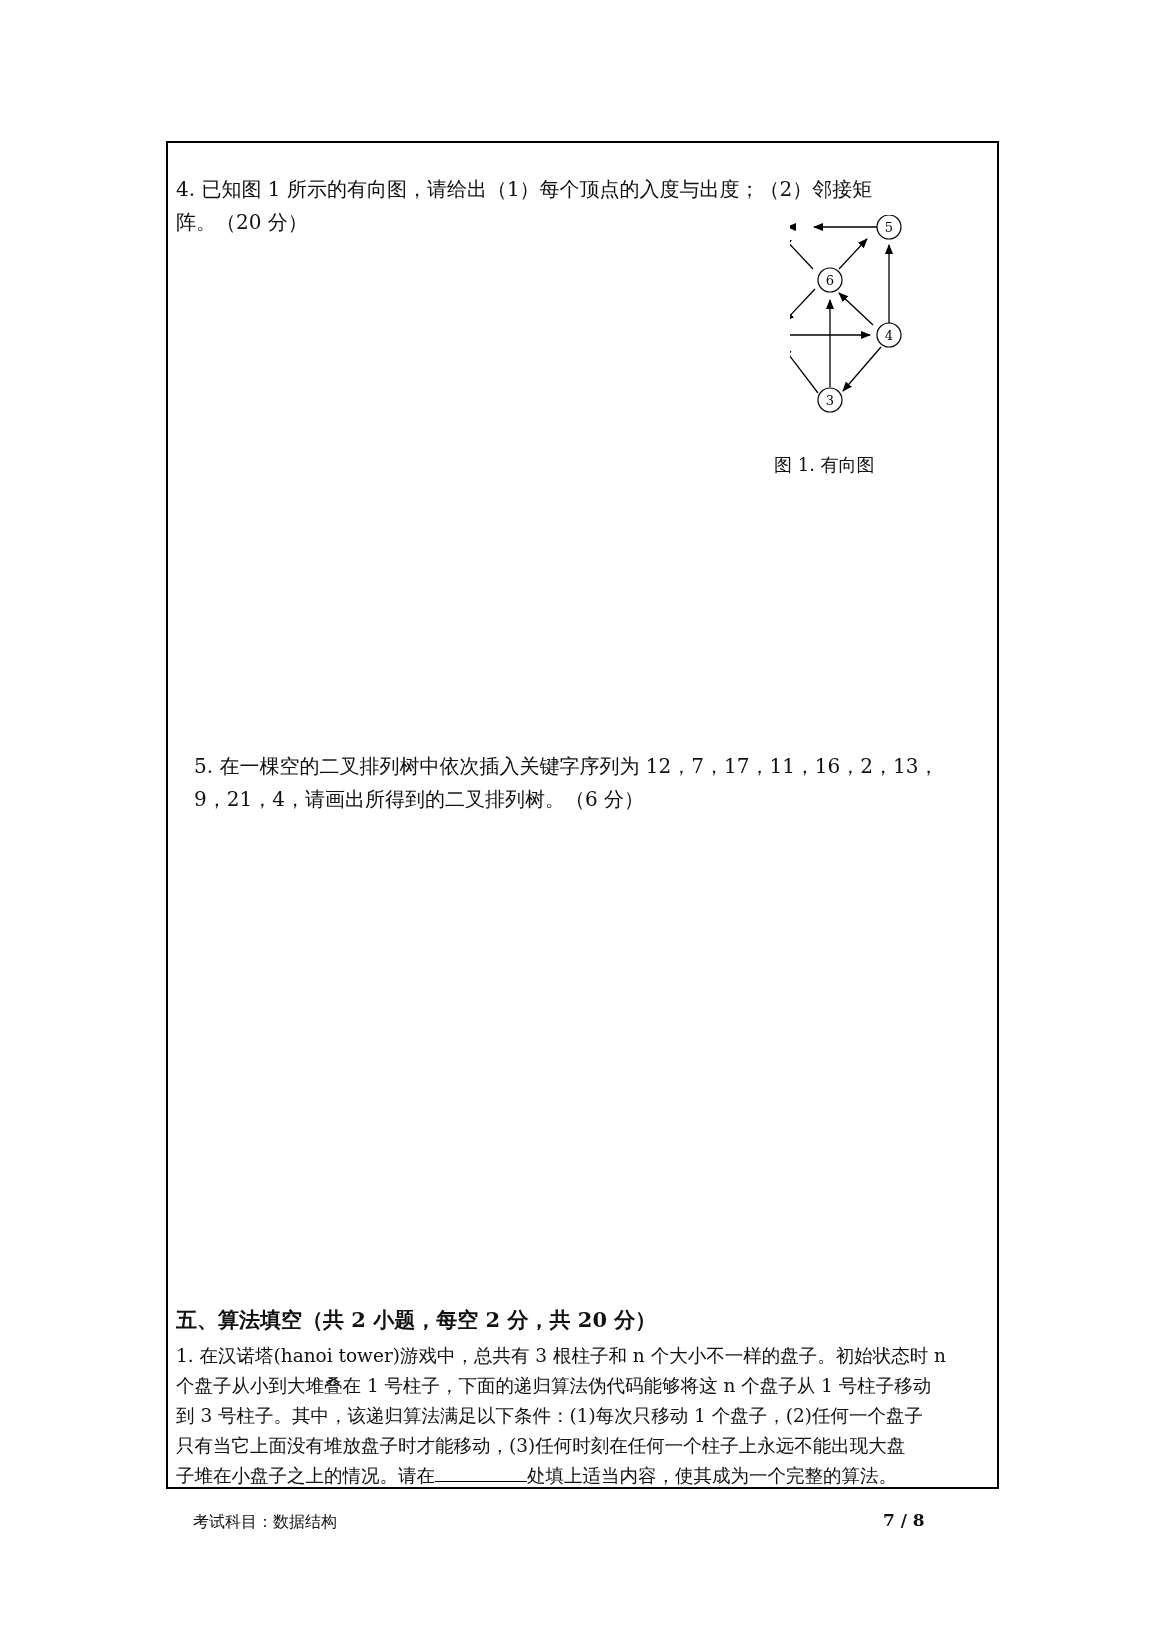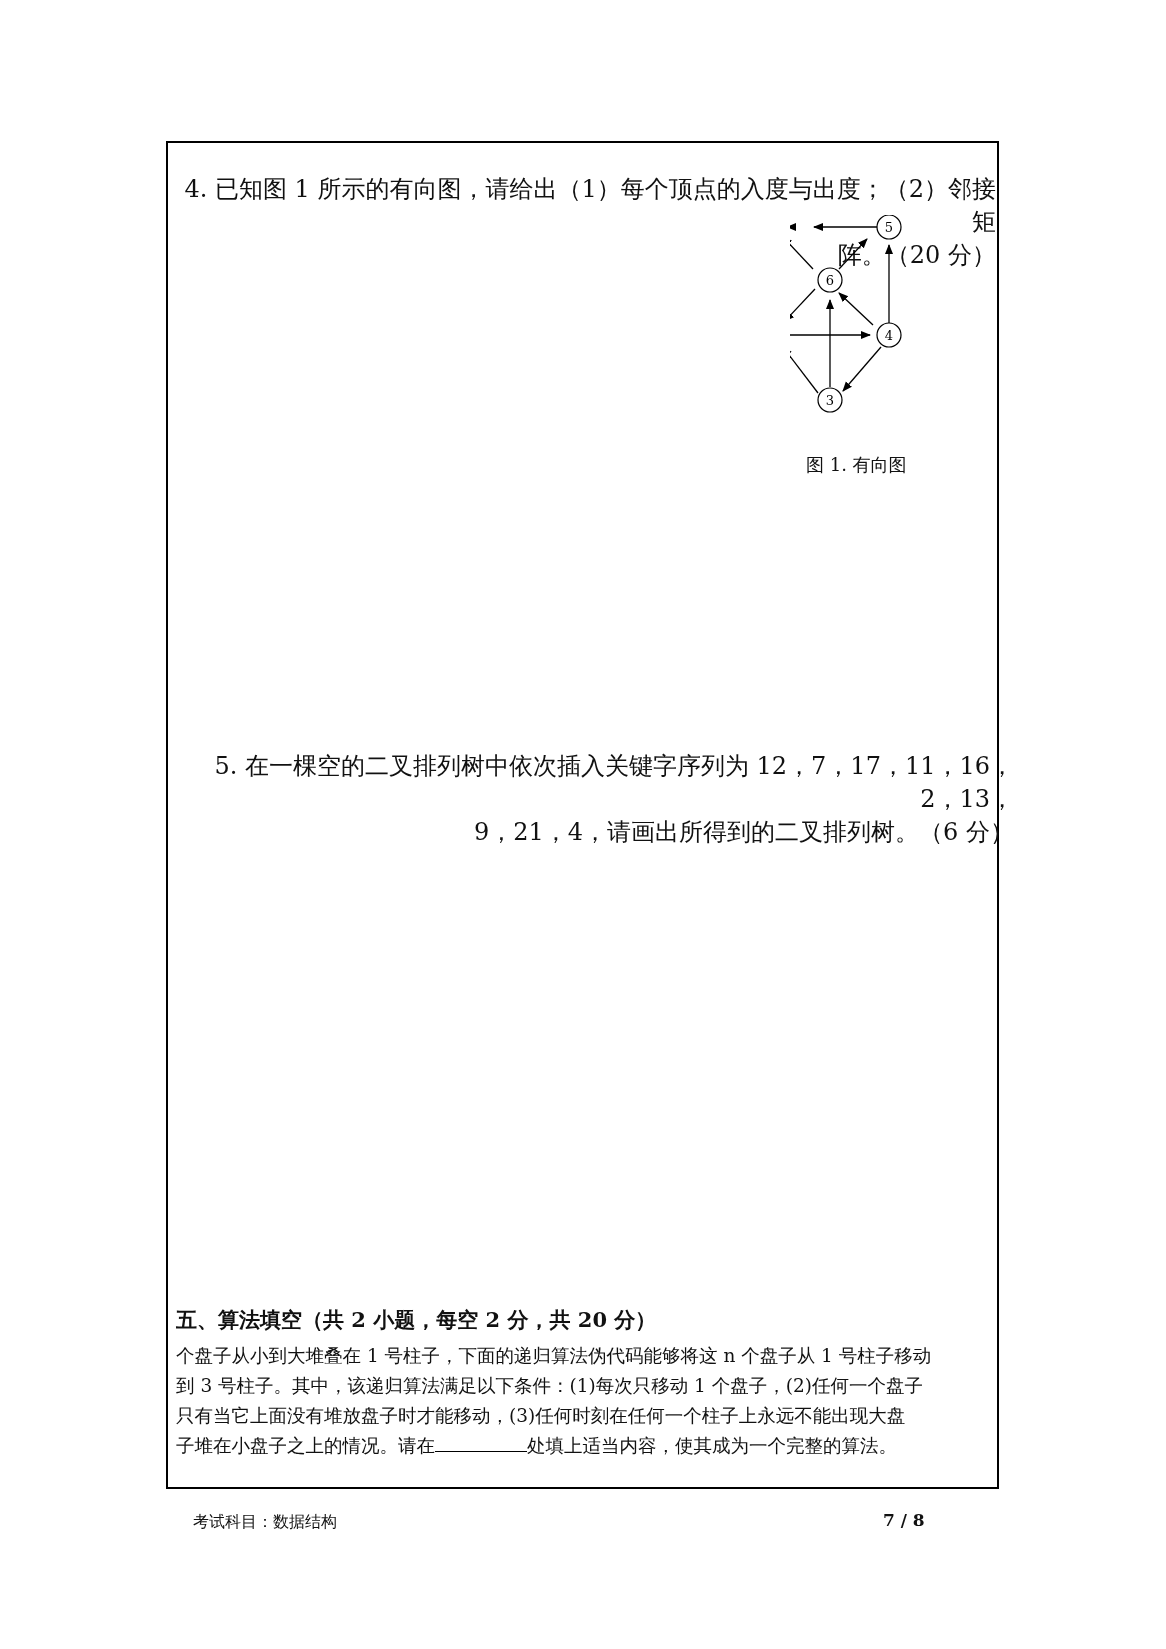--- a/index.html
+++ b/index.html
@@ -1,27 +1,27 @@
 <!DOCTYPE html>
 <html><head>
 <meta charset="utf-8">
 <style>
   html, body { margin:0; padding:0; background:#ffffff; }
   body { width:1166px; height:1649px; position:relative; overflow:hidden;
          font-family: "DejaVu Serif", "Liberation Serif", serif; color:#111; }
   .frame { position:absolute; left:166px; top:141px; width:833px; height:1348px;
            border:2px solid #000; box-sizing:border-box; }
-  .q { position:absolute; left:176px; font-size:24px; line-height:33px;text-align:right; }
+  .q { position:absolute; left:176px; font-size:20px; line-height:33px; }
   .q4 { top:173px; width:820px; }
   .q5 { top:750px; width:820px;margin-left:18px; }
   .sec { position:absolute; left:176px; top:1306px; font-size:21px; font-weight:bold; }
   .p1 { position:absolute; left:176px; top:1341px; width:820px; font-size:18.5px; line-height:30px; text-align:justify; }
   .blank { display:inline-block; width:92px; border-bottom:1.5px solid #000; height:18px; vertical-align:baseline; }
   .fig { position:absolute; left:790px; top:215px; width:180px; height:220px; }
-  .figcap { position:absolute; left:806px; top:453px; font-size:18px; }
+  .figcap { position:absolute; left:774px; top:453px; font-size:18px; }
   .footer-left { position:absolute; left:193px; top:1512px; font-size:16px; font-family:Liberation Serif, serif; }
   .footer-right { position:absolute; left:883px; top:1510px; font-size:17px; font-weight:bold; }
 </style>
 </head>
 <body>
 
 <div class="frame"></div>
 
 <div class="q q4">
   <div>4. 已知图 1 所示的有向图，请给出（1）每个顶点的入度与出度；（2）邻接矩</div>
@@ -81,20 +81,21 @@
 <div class="figcap">图 1.  有向图</div>
 
 <div class="q q5">
   <div>5. 在一棵空的二叉排列树中依次插入关键字序列为 12，7，17，11，16，2，13，</div>
   <div>9，21，4，请画出所得到的二叉排列树。（6 分）</div>
 </div>
 
 <div class="sec">五、算法填空（共 2 小题，每空 2 分，共 20 分）</div>
 
 <div class="p1">
+  <div>1.   在汉诺塔(hanoi tower)游戏中，总共有 3 根柱子和 n 个大小不一样的盘子。初始状态时 n</div>
   <div>个盘子从小到大堆叠在 1 号柱子，下面的递归算法伪代码能够将这 n 个盘子从 1 号柱子移动</div>
   <div>到 3 号柱子。其中，该递归算法满足以下条件：(1)每次只移动 1 个盘子，(2)任何一个盘子</div>
   <div>只有当它上面没有堆放盘子时才能移动，(3)任何时刻在任何一个柱子上永远不能出现大盘</div>
   <div><span>子堆在小盘子之上的情况。请在</span><span class="blank"></span><span>处填上适当内容，使其成为一个完整的算法。</span></div>
 </div>
 
 <div class="footer-left">考试科目：数据结构</div>
 <div class="footer-right">7 / 8</div>
 
 </body></html>

